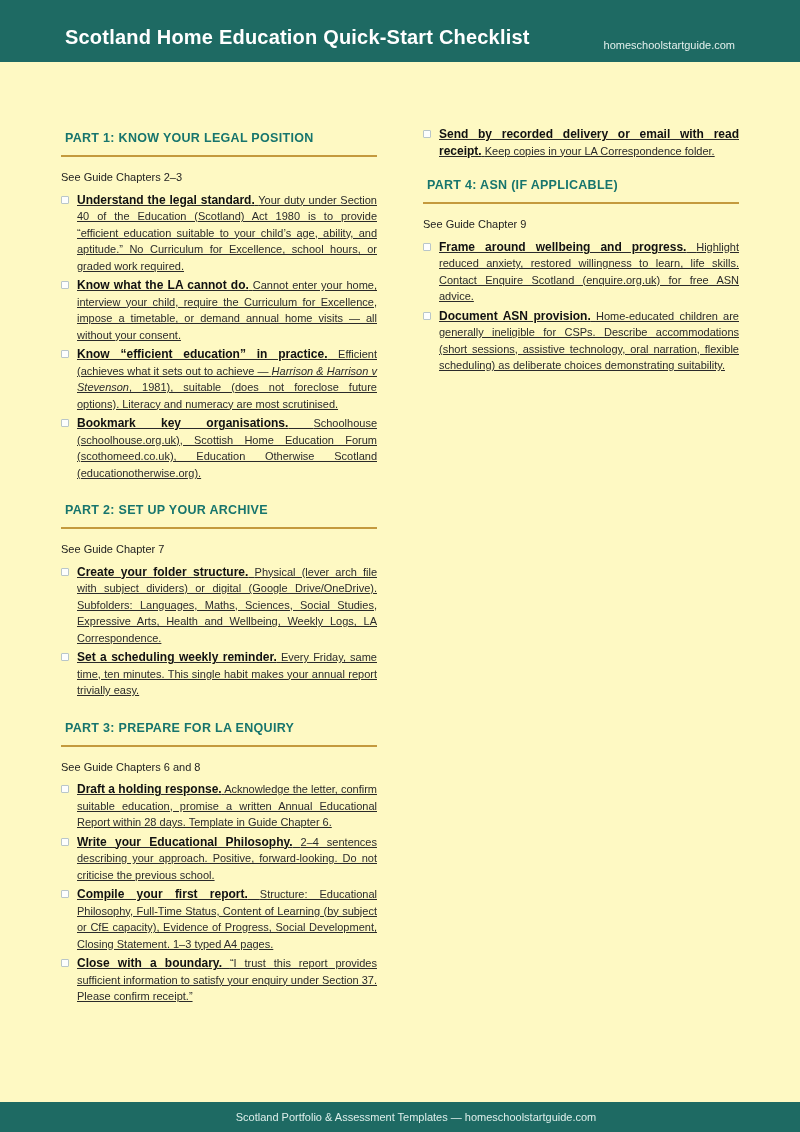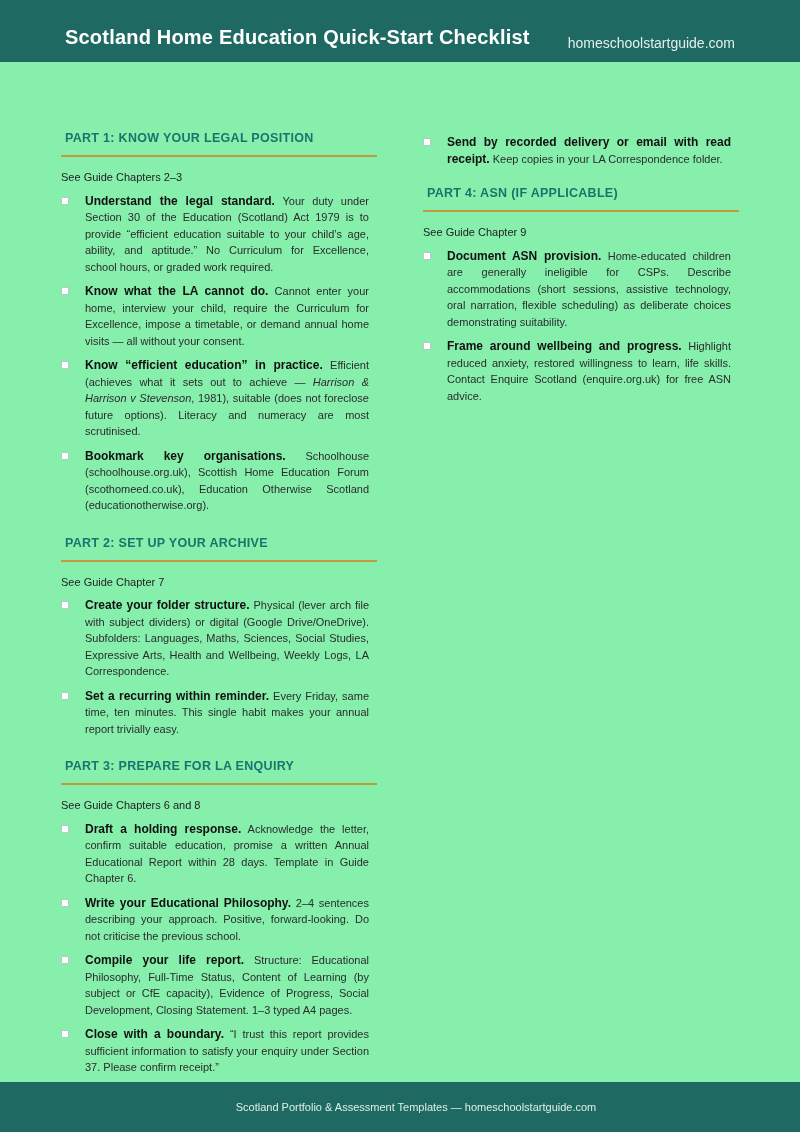--- a/index.html
+++ b/index.html
@@ -1,34 +1,34 @@
 <!DOCTYPE html>
 <html><head>
 <meta charset="utf-8">
 <style>
   * { box-sizing: border-box; }
   html, body { margin: 0; padding: 0; background: #ffffff; }
   .page {
     width: 800px; height: 1132px; position: relative;
-    background: #86efac; overflow: hidden;
+    background: #fef9c3; overflow: hidden;
     font-family: "Liberation Sans", sans-serif;
   }
 
   
   .header-band {
     background: #1e6a63; height: 62px; width: 100%;
     display: flex; justify-content: space-between; align-items: flex-end;
     padding: 0 65px 10px 65px;
   }
   .page-title {
     margin: 0 0 4px 0; font-size: 20px; font-weight: 700;
     color: #ffffff; letter-spacing: 0.2px; line-height: 1.1;
   }
   .page-subtitle { font-size: 11px; color: #c79d35; line-height: 1.2; }
-  .site-url { font-size: 14px; color: #e3efec; padding-bottom: 1px; }
+  .site-url { font-size: 11px; color: #e3efec; padding-bottom: 1px; }
 
   
   .content { display: flex; gap: 46px; padding: 64px 61px 0 61px; }
   .col { width: 316px; }
 
   .part { margin-bottom: 21px; }
   .part-heading {
     margin: 4px; font-size: 12.5px; font-weight: 700;
     color: #17756d; letter-spacing: 0.3px; line-height: 1.3;
   }
@@ -38,29 +38,29 @@
     font-size: 11px; color: #222222; line-height: 1.3;
   }
 
   .item { position: relative; padding-left: 16px; margin: 0 0 3px 0; }
   .checkbox {
     position: absolute; left: 0; top: 4px; width: 8px; height: 8px;
     border: 1px solid #b9c6c9; background: #fdfefe; border-radius: 1px;
     display: inline-block;
   }
   .item-text {
-    margin: 8px; font-size: 11px; line-height: 16.5px;
-    color: #2b2b2b; text-align: justify;
+    margin: 0; font-size: 11px; line-height: 16.5px;
+    color: #2b2b2b; text-align: justify; text-decoration: underline;
   }
   .item-text .lead { font-weight: 700; color: #111111; font-size: 12px; }
   .item-text i { font-style: italic; }
 
   
   .footer-band {
-    position: absolute; left: 0; bottom: 0; width: 100%; height: 50px;
+    position: absolute; left: 0; bottom: 0; width: 100%; height: 30px;
     background: #1e6a63; display: flex; align-items: center; justify-content: center; padding-left: 32px;
   }
   .footer-text { font-size: 11px; color: #ddeeea; }
 </style>
 </head>
 <body>
 
 <div class="page">
 
   <div class="header-band">
@@ -74,21 +74,21 @@
 
     <div class="col">
 
       <section class="part">
         <h2 class="part-heading">PART 1: KNOW YOUR LEGAL POSITION</h2>
         <div class="gold-rule"></div>
         <p class="guide-ref">See Guide Chapters 2–3</p>
 
         <div class="item">
           <span class="checkbox"></span>
-          <p class="item-text"><span class="lead">Understand the legal standard.</span> <span>Your duty under Section 30 of the Education (Scotland) Act 1979 is to provide “efficient education suitable to your child’s age, ability, and aptitude.” No Curriculum for Excellence, school hours, or graded work required.</span></p>
+          <p class="item-text"><span class="lead">Understand the legal standard.</span> <span>Your duty under Section 40 of the Education (Scotland) Act 1980 is to provide “efficient education suitable to your child’s age, ability, and aptitude.” No Curriculum for Excellence, school hours, or graded work required.</span></p>
         </div>
         <div class="item">
           <span class="checkbox"></span>
           <p class="item-text"><span class="lead">Know what the LA cannot do.</span> <span>Cannot enter your home, interview your child, require the Curriculum for Excellence, impose a timetable, or demand annual home visits — all without your consent.</span></p>
         </div>
         <div class="item">
           <span class="checkbox"></span>
           <p class="item-text"><span class="lead">Know “efficient education” in practice.</span> <span>Efficient (achieves what it sets out to achieve — </span><i>Harrison &amp; Harrison v Stevenson</i><span>, 1981), suitable (does not foreclose future options). Literacy and numeracy are most scrutinised.</span></p>
         </div>
         <div class="item">
@@ -101,40 +101,40 @@
         <h2 class="part-heading">PART 2: SET UP YOUR ARCHIVE</h2>
         <div class="gold-rule"></div>
         <p class="guide-ref">See Guide Chapter 7</p>
 
         <div class="item">
           <span class="checkbox"></span>
           <p class="item-text"><span class="lead">Create your folder structure.</span> <span>Physical (lever arch file with subject dividers) or digital (Google Drive/OneDrive). Subfolders: Languages, Maths, Sciences, Social Studies, Expressive Arts, Health and Wellbeing, Weekly Logs, LA Correspondence.</span></p>
         </div>
         <div class="item">
           <span class="checkbox"></span>
-          <p class="item-text"><span class="lead">Set a recurring within reminder.</span> <span>Every Friday, same time, ten minutes. This single habit makes your annual report trivially easy.</span></p>
+          <p class="item-text"><span class="lead">Set a scheduling weekly reminder.</span> <span>Every Friday, same time, ten minutes. This single habit makes your annual report trivially easy.</span></p>
         </div>
       </section>
 
       <section class="part">
         <h2 class="part-heading">PART 3: PREPARE FOR LA ENQUIRY</h2>
         <div class="gold-rule"></div>
         <p class="guide-ref">See Guide Chapters 6 and 8</p>
 
         <div class="item">
           <span class="checkbox"></span>
           <p class="item-text"><span class="lead">Draft a holding response.</span> <span>Acknowledge the letter, confirm suitable education, promise a written Annual Educational Report within 28 days. Template in Guide Chapter 6.</span></p>
         </div>
         <div class="item">
           <span class="checkbox"></span>
           <p class="item-text"><span class="lead">Write your Educational Philosophy.</span> <span>2–4 sentences describing your approach. Positive, forward-looking. Do not criticise the previous school.</span></p>
         </div>
         <div class="item">
           <span class="checkbox"></span>
-          <p class="item-text"><span class="lead">Compile your life report.</span> <span>Structure: Educational Philosophy, Full-Time Status, Content of Learning (by subject or CfE capacity), Evidence of Progress, Social Development, Closing Statement. 1–3 typed A4 pages.</span></p>
+          <p class="item-text"><span class="lead">Compile your first report.</span> <span>Structure: Educational Philosophy, Full-Time Status, Content of Learning (by subject or CfE capacity), Evidence of Progress, Social Development, Closing Statement. 1–3 typed A4 pages.</span></p>
         </div>
         <div class="item">
           <span class="checkbox"></span>
           <p class="item-text"><span class="lead">Close with a boundary.</span> <span>“I trust this report provides sufficient information to satisfy your enquiry under Section 37. Please confirm receipt.”</span></p>
         </div>
       </section>
 
     </div>
 
     <div class="col">
@@ -144,25 +144,25 @@
         <p class="item-text"><span class="lead">Send by recorded delivery or email with read receipt.</span> <span>Keep copies in your LA Correspondence folder.</span></p>
       </div>
 
       <section class="part">
         <h2 class="part-heading">PART 4: ASN (IF APPLICABLE)</h2>
         <div class="gold-rule"></div>
         <p class="guide-ref">See Guide Chapter 9</p>
 
         <div class="item">
           <span class="checkbox"></span>
-          <p class="item-text"><span class="lead">Document ASN provision.</span> <span>Home-educated children are generally ineligible for CSPs. Describe accommodations (short sessions, assistive technology, oral narration, flexible scheduling) as deliberate choices demonstrating suitability.</span></p>
+          <p class="item-text"><span class="lead">Frame around wellbeing and progress.</span> <span>Highlight reduced anxiety, restored willingness to learn, life skills. Contact Enquire Scotland (enquire.org.uk) for free ASN advice.</span></p>
         </div>
         <div class="item">
           <span class="checkbox"></span>
-          <p class="item-text"><span class="lead">Frame around wellbeing and progress.</span> <span>Highlight reduced anxiety, restored willingness to learn, life skills. Contact Enquire Scotland (enquire.org.uk) for free ASN advice.</span></p>
+          <p class="item-text"><span class="lead">Document ASN provision.</span> <span>Home-educated children are generally ineligible for CSPs. Describe accommodations (short sessions, assistive technology, oral narration, flexible scheduling) as deliberate choices demonstrating suitability.</span></p>
         </div>
       </section>
 
     </div>
 
   </div>
 
   <div class="footer-band">
     <div class="footer-text">Scotland Portfolio &amp; Assessment Templates — homeschoolstartguide.com</div>
   </div>

